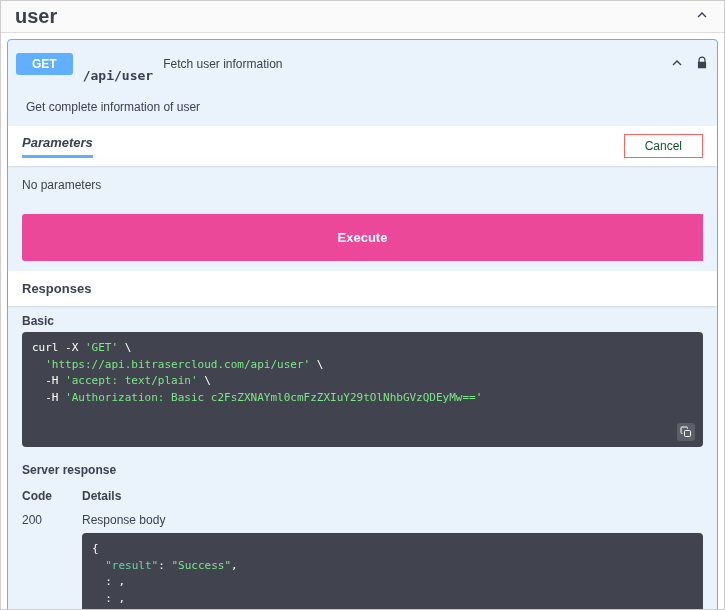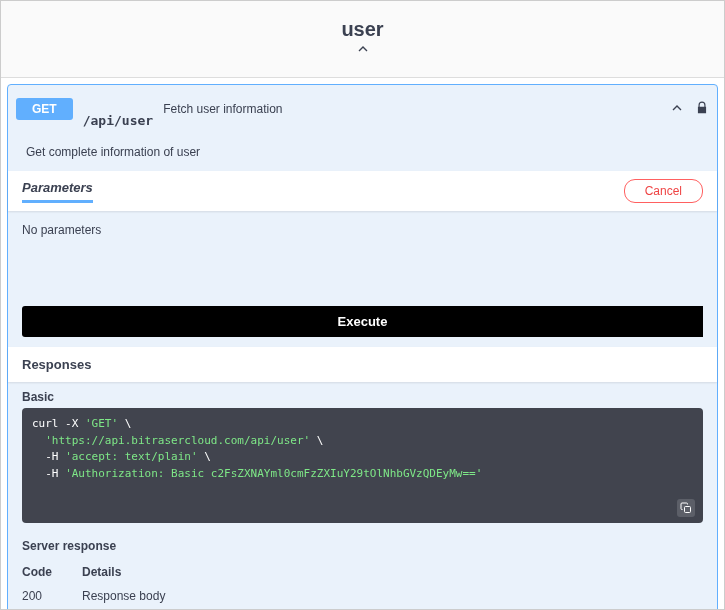--- a/index.html
+++ b/index.html
@@ -1,21 +1,21 @@
 <!DOCTYPE html>
 <html><head>
 <meta charset="utf-8">
 <style>
 * { box-sizing: border-box; margin: 0; padding: 0; }
 body { font-family: sans-serif; font-size: 12px; background: #fff; color: #3b4151; }
 .wrapper { border: 1px solid #ccc; width: 725px; height: 610px; overflow: hidden; }
 
 .section-header {
   display: flex; align-items: center; justify-content: space-between;
-  padding: 17px 14px; border-bottom: 1px solid #ddd; background: #fafafa; flex-direction: column;
+  padding: 4px 14px; border-bottom: 1px solid #ddd; background: #fafafa;
 }
 .section-title { font-size: 20px; font-weight: 700; color: #3b4151; }
 .chevron { width: 16px; height: 16px; display: inline-block; }
 
 .op-container {
   border: 1px solid #61affe; border-radius: 4px; margin: 6px;
   background: #eaf2fb;
 }
 .op-header {
   display: flex; align-items: center; padding: 5px 8px; cursor: pointer;
@@ -32,30 +32,30 @@
 .op-body { padding: 0 0 8px 0; }
 .desc { padding: 12px 18px; font-size: 12px; color: #3b4151; }
 
 .params-bar {
   display: flex; align-items: center; justify-content: space-between;
   background: #fff; padding: 8px 14px; box-shadow: 0 1px 2px rgba(0,0,0,.1);
 }
 .params-title { font-size: 13px; font-weight: 600; color: #3b4151; }
 .params-underline { border-bottom: 3px solid #61affe; padding-bottom: 5px; display: inline-block; font-style: italic; }
 .cancel-btn {
-  color: #ef4444; border: 1px solid #ff6060; background: #fff;
-  padding: 4px 20px; border-radius: 11px; font-size: 12px; cursor: pointer;
+  color: #14532d; border: 1px solid #ff6060; background: #fff;
+  padding: 4px 20px; border-radius: 0; font-size: 12px; cursor: pointer;
 }
 
 .no-params { padding: 12px 14px; font-size: 12px; color: #3b4151; }
 
 .btn-row { display: flex; padding: 10px 14px; gap: 0; }
 .execute-btn {
-  flex: 1; background: #000000; color: #fff; border: none; padding: 8px;
-  font-size: 13px; font-weight: 600; border-radius: 3px 0 0 3px; cursor: pointer; margin-top: 47px;
+  flex: 1; background: #ec4899; color: #fff; border: none; padding: 16px;
+  font-size: 13px; font-weight: 600; border-radius: 3px 0 0 3px; cursor: pointer;
 }
 .clear-btn {
   flex: 1; background: #fff; color: #3b4151; border: 1px solid #888; padding: 8px;
   font-size: 13px; border-radius: 0 3px 3px 0; cursor: pointer;
 }
 
 .responses-header {
   background: #fff; padding: 10px 14px; font-size: 13px; font-weight: 600;
   color: #3b4151; box-shadow: 0 1px 2px rgba(0,0,0,.1); 
 }
@@ -78,21 +78,21 @@
 }
 .copy-icon svg { width: 12px; height: 12px; stroke: #fff; fill: none; }
 
 .table-headers { display: flex; padding: 6px 14px; font-size: 12px; color: #3b4151; font-weight: 600; }
 .col-code { width: 60px; }
 .col-details { flex: 1; }
 
 .resp-row { display: flex; padding: 4px 14px 8px; }
 .code-val { width: 60px; font-size: 12px; color: #3b4151; }
 .details-col { flex: 1; }
-.body-label { font-size: 12px; color: #3b4151; margin-bottom: 19px; }
+.body-label { font-size: 12px; color: #3b4151; margin-bottom: 6px; }
 </style>
 </head>
 <body>
 
 <div class="wrapper">
 
   <div class="section-header">
     <span class="section-title">user</span>
     <span>
       <svg class="chevron" viewBox="0 0 24 24" fill="none" stroke="#3b4151" stroke-width="2">

